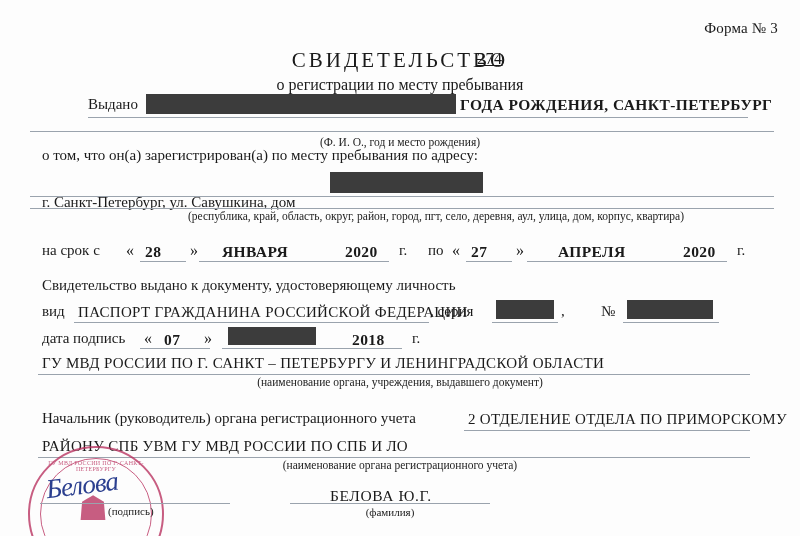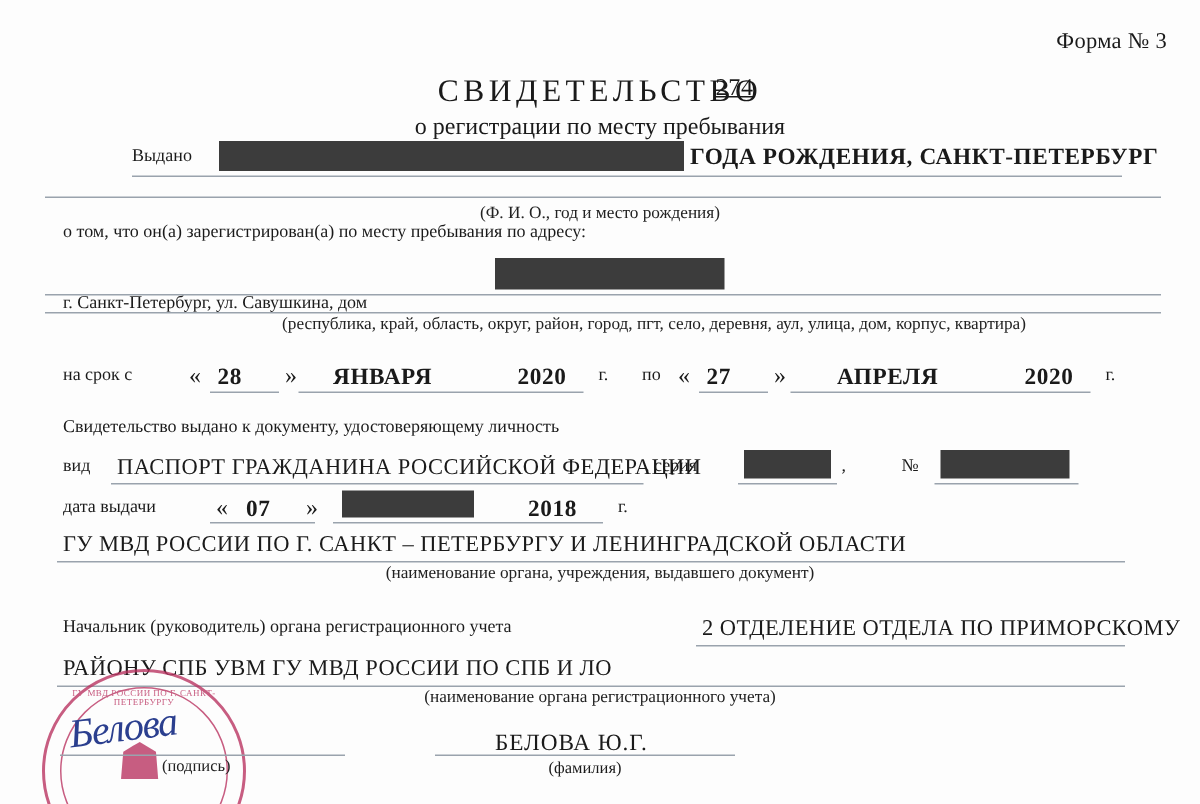--- a/index.html
+++ b/index.html
@@ -52,21 +52,21 @@
     font-size: 16px;
   }
 
   
   .rule {
     position: absolute;
     height: 1px;
     background: #9aa3ad;
   }
 
-  .lbl { font-size: 12px; }
+  .lbl { font-size: 15px; }
   .small-caption {
     font-size: 11.5px;
     text-align: center;
     color: #222;
   }
 
   .redact {
     position: absolute;
     background: #3c3c3c;
   }
@@ -212,21 +212,21 @@
   <div class="abs ul-val" style="top:304px; left:78px;">ПАСПОРТ ГРАЖДАНИНА РОССИЙСКОЙ ФЕДЕРАЦИИ</div>
   <div class="rule" style="left:74px; top:322px; width:355px;"></div>
   <div class="abs lbl" style="top:303px; left:430px;">, серия</div>
   <div class="redact" style="left:496px; top:300px; width:58px; height:19px;"></div>
   <div class="rule" style="left:492px; top:322px; width:66px;"></div>
   <div class="abs lbl" style="top:303px; left:561px;">,</div>
   <div class="abs lbl" style="top:303px; left:601px;">№</div>
   <div class="redact" style="left:627px; top:300px; width:86px; height:19px;"></div>
   <div class="rule" style="left:623px; top:322px; width:96px;"></div>
 
-  <div class="abs lbl" style="top:330px; left:42px;">дата выдачи</div>
+  <div class="abs lbl" style="top:330px; left:42px;">дата подпись</div>
   <div class="abs quote" style="top:330px; left:144px;">«</div>
   <div class="abs bold-val" style="top:331px; left:164px;">07</div>
   <div class="abs quote" style="top:330px; left:204px;">»</div>
   <div class="redact" style="left:228px; top:327px; width:88px; height:18px;"></div>
   <div class="abs bold-val" style="top:331px; left:352px;">2018</div>
   <div class="abs lbl" style="top:330px; left:412px;">г.</div>
   <div class="rule" style="left:140px; top:348px; width:70px;"></div>
   <div class="rule" style="left:222px; top:348px; width:180px;"></div>
 
   <div class="abs ul-val" style="top:355px; left:42px;">ГУ  МВД  РОССИИ  ПО  Г. САНКТ – ПЕТЕРБУРГУ  И  ЛЕНИНГРАДСКОЙ ОБЛАСТИ</div>

